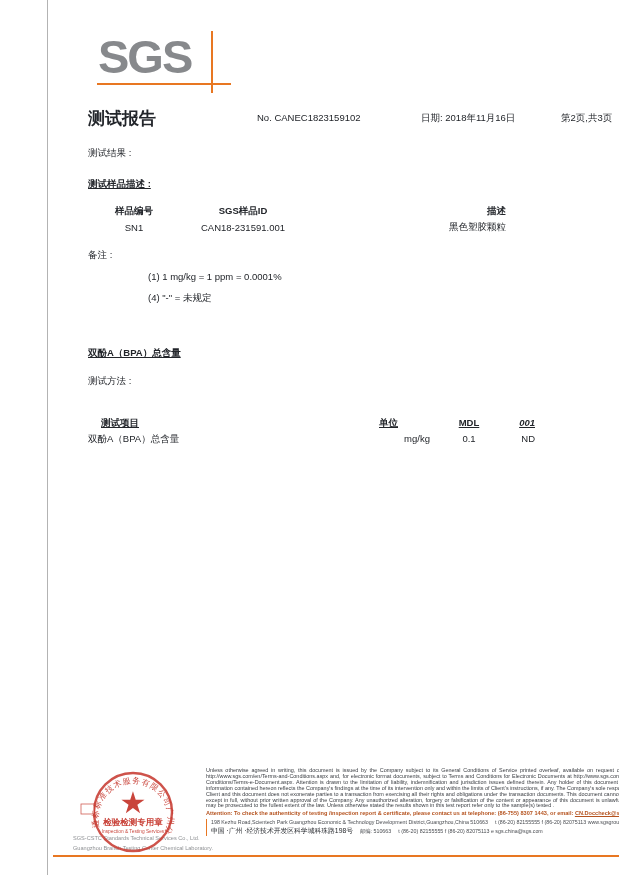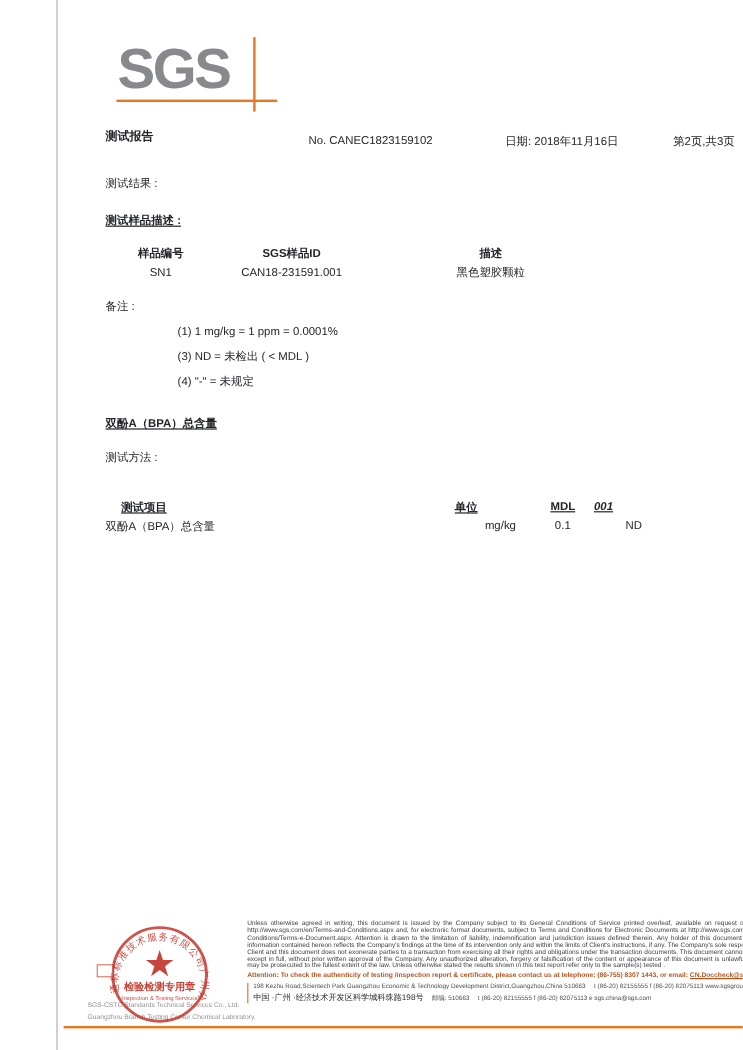--- a/index.html
+++ b/index.html
@@ -13,48 +13,48 @@
     border-left: 1px solid #b3b3b3; border-right: 1px solid #b3b3b3; pointer-events: none; }
   .abs { position: absolute; }
 
   
   .logo-text { left: 55px; top: 33px; font-size: 47px; font-weight: bold;
     color: #87898c; letter-spacing: -2px; line-height: 1; }
   .cross-h { left: 54px; top: 83px; width: 134px; height: 2px; }
   .cross-v { left: 168px; top: 31px; width: 2px; height: 62px; }
 
   
-  .doc-title { left: 45px; top: 107px; font-size: 10px; font-weight: bold; }
+  .doc-title { left: 45px; top: 107px; font-size: 17px; font-weight: bold; }
   .report-no { left: 214px; top: 112px; }
   .report-date { left: 378px; top: 112px; }
   .page-info { left: 518px; top: 112px; }
 
   .results-label { left: 45px; top: 147px; }
   .sample-desc-heading { left: 45px; top: 178px; font-weight: bold; text-decoration: underline; }
 
   .sample-table { left: 45px; top: 203px; }
   .sample-table .row { display: flex; height: 16px; align-items: center; }
   .sample-table .c1 { width: 92px; text-align: center; }
   .sample-table .c2 { width: 126px; text-align: center; }
-  .sample-table .c3 { width: 200px; text-align: center; padding-left: 6px; }
+  .sample-table .c3 { width: 200px; text-align: right; padding-left: 6px; }
   .sample-table .hdr { font-weight: bold; }
 
   .notes-label { left: 45px; top: 249px; }
   .notes-list { left: 105px; top: 266px; line-height: 21px; }
 
   .bpa-heading { left: 45px; top: 347px; font-weight: bold; text-decoration: underline; }
   .method-label { left: 45px; top: 375px; }
   .method-text { left: 105px; top: 374px; width: 478px; line-height: 20px; text-align: justify; }
 
   .result-table-header { left: 0; top: 417px; width: 619px; height: 14px; }
   .result-table-row { left: 0; top: 433px; width: 619px; height: 14px; }
   .rt-item-h { position: absolute; left: 58px; font-weight: bold; text-decoration: underline; }
   .rt-unit-h { position: absolute; left: 336px; width: 44px; text-align: left; font-weight: bold; text-decoration: underline; }
   .rt-mdl-h  { position: absolute; left: 406px; width: 40px; text-align: center; font-weight: bold; text-decoration: underline; }
-  .rt-001-h  { position: absolute; left: 452px; width: 40px; text-align: left; font-weight: bold; font-style: italic; text-decoration: underline; }
+  .rt-001-h  { position: absolute; left: 452px; width: 40px; text-align: right; font-weight: bold; font-style: italic; text-decoration: underline; }
   .rt-item { position: absolute; left: 45px; }
   .rt-unit { position: absolute; left: 352px; width: 44px; text-align: center; }
   .rt-mdl  { position: absolute; left: 406px; width: 40px; text-align: center; }
   .rt-001  { position: absolute; left: 452px; width: 40px; text-align: right; }
 
   
   .footer-right { left: 163px; top: 768px; width: 451px; }
   .disclaimer { font-size: 5.45px; line-height: 5.9px; text-align: justify; color: #3a3d42; }
   .attention { font-size: 5.6px; line-height: 6.2px; font-weight: bold; margin-top: 1px; }
   .attention, .attention a { color: #b5531f; }
@@ -103,21 +103,20 @@
     <div class="row">
       <span class="c1">SN1</span>
       <span class="c2">CAN18-231591.001</span>
       <span class="c3">黑色塑胶颗粒</span>
     </div>
   </div>
 
   <div class="abs notes-label">备注 :</div>
   <div class="abs notes-list">
     <div>(1) 1 mg/kg = 1 ppm = 0.0001%</div>
-    <div>(3) ND = 未检出 ( &lt; MDL )</div>
     <div>(4) "-" = 未规定</div>
   </div>
 
   <div class="abs bpa-heading">双酚A（BPA）总含量</div>
   <div class="abs method-label">测试方法 :</div>
 
   <div class="abs result-table-header">
     <span class="rt-item-h">测试项目</span>
     <span class="rt-unit-h">单位</span>
     <span class="rt-mdl-h">MDL</span>

